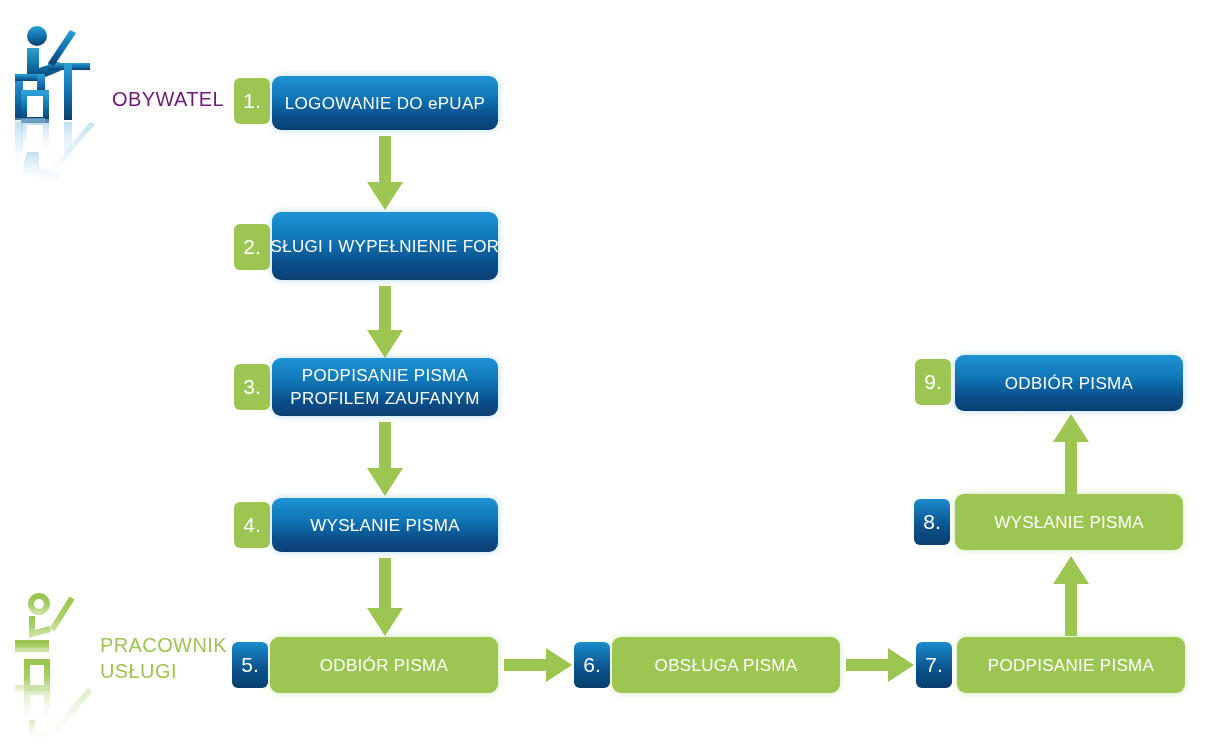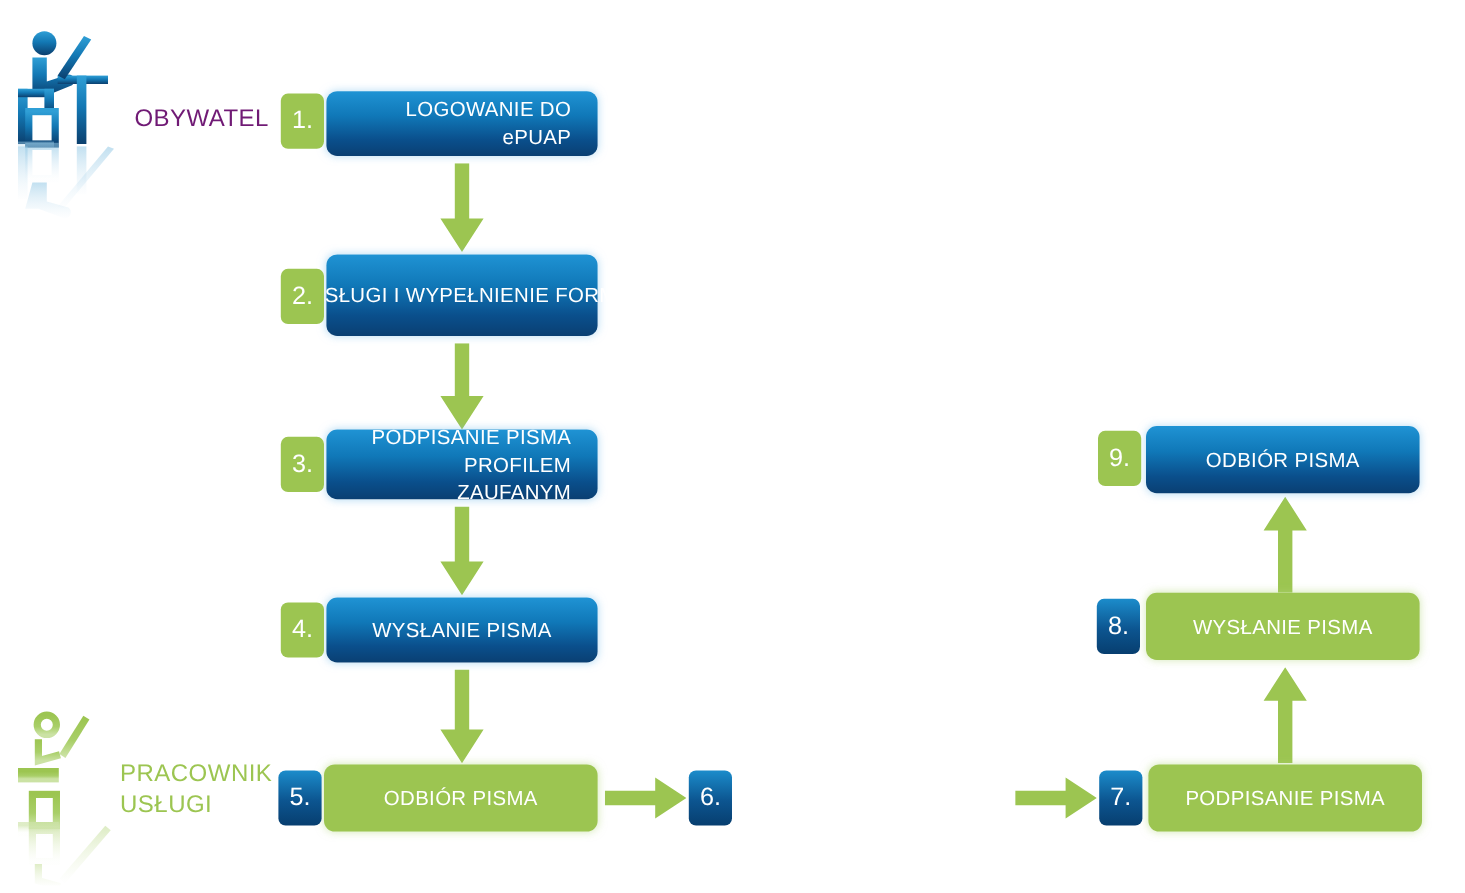--- a/index.html
+++ b/index.html
@@ -49,28 +49,28 @@
   }
   .badge.blue {
     background: linear-gradient(180deg, #1b8ccb 0%, #0c5590 55%, #073e6f 100%);
   }
   .boxlabel {
     position: absolute;
     border-radius: 9px;
     display: flex;
     align-items: center;
     justify-content: center;
-    text-align: right;
+    text-align: center;
     color: #ffffff;
     font-size: 17px;
     letter-spacing: 0.3px;
     line-height: 23px;
     z-index: 2;
     box-sizing: border-box;
-    padding: 0 22px;
+    padding: 0 11px;
   }
   .boxlabel.blue {
     background: linear-gradient(180deg, #1f93d4 0%, #1078b8 38%, #0a4f8c 75%, #0a3f72 100%);
     box-shadow: 0 0 7px rgba(120,190,235,0.55);
   }
   .boxlabel.green {
     background: #9cc551;
     box-shadow: 0 0 7px rgba(175,212,120,0.55);
   }
   .boxlabel .txt {
@@ -215,20 +215,23 @@
     <span class="txt">ODBIÓR PISMA</span>
   </div>
 
   <div class="arrow" style="left:504px; top:645px;">
     <svg width="68" height="40" viewBox="0 0 68 40" xmlns="http://www.w3.org/2000/svg">
       <path d="M0 14 h42 v-11 L68 20 L42 37 v-11 H0 z" fill="#9cc551"></path>
     </svg>
   </div>
 
   <div class="badge blue" style="left:574px; top:642px;">6.</div>
+  <div class="boxlabel green" style="left:612px; top:637px; width:228px; height:56px;">
+    <span class="txt">OBSŁUGA PISMA</span>
+  </div>
 
   <div class="arrow" style="left:846px; top:645px;">
     <svg width="68" height="40" viewBox="0 0 68 40" xmlns="http://www.w3.org/2000/svg">
       <path d="M0 14 h42 v-11 L68 20 L42 37 v-11 H0 z" fill="#9cc551"></path>
     </svg>
   </div>
 
   <div class="badge blue" style="left:916px; top:642px;">7.</div>
   <div class="boxlabel green" style="left:957px; top:637px; width:228px; height:56px;">
     <span class="txt">PODPISANIE PISMA</span>

